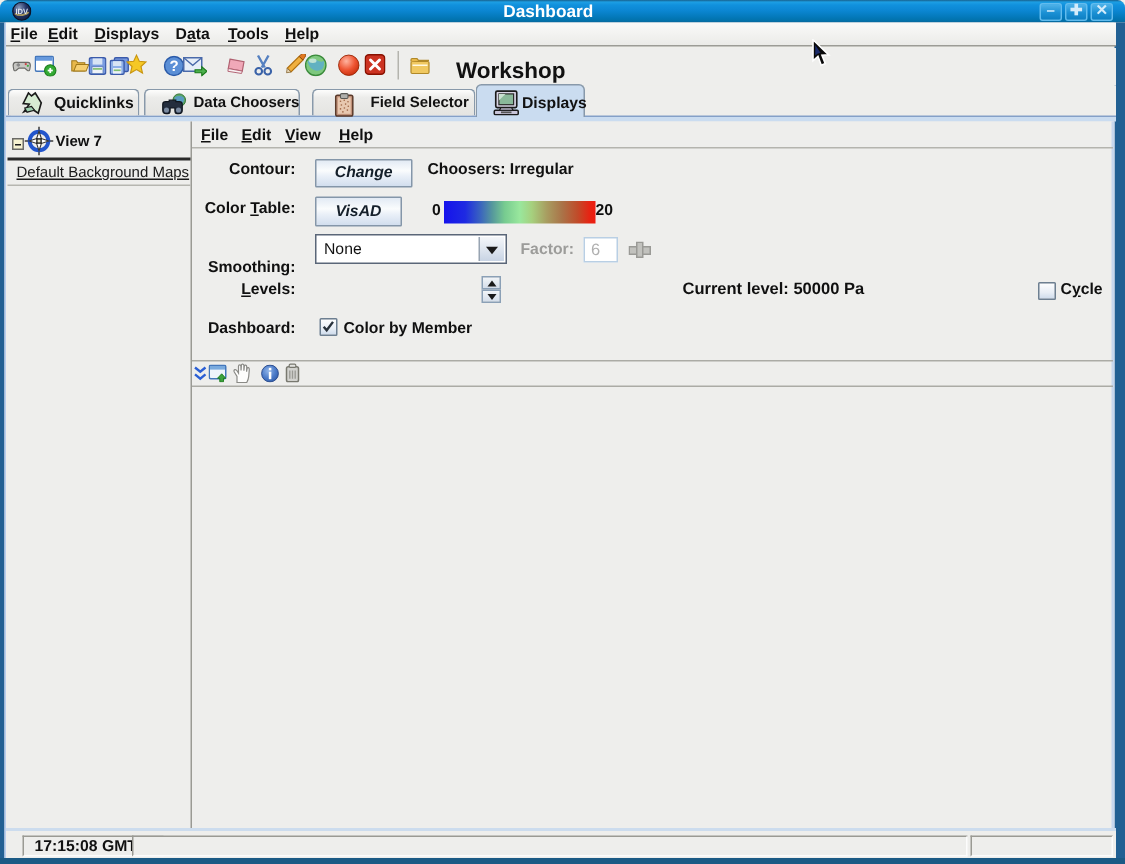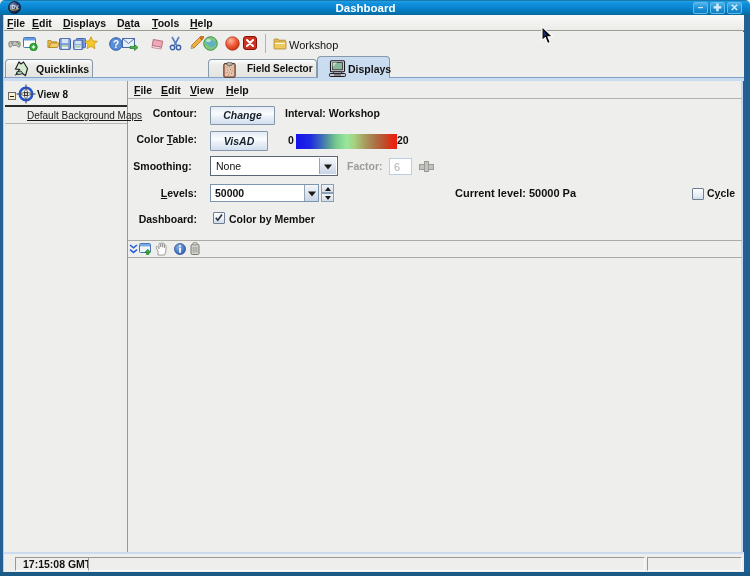--- a/index.html
+++ b/index.html
@@ -17,21 +17,21 @@
 .tbtn { top:2px; width:15px; height:12px; border-radius:2px;
   background:linear-gradient(180deg,#4fb2e8 0%,#1b90d4 55%,#0d7fc2 100%);
   border:1px solid #62bcee; color:#d4ecfb; font-size:10px; font-weight:bold; text-align:center; line-height:10px; }
 
 #menubar { left:4px; top:15px; width:740px; height:16px; background:linear-gradient(180deg,#fafaf9,#ebebe8); border-bottom:1px solid #9c9c96; }
 .mitem { position:absolute; top:2px; font-size:10.5px; font-weight:bold; color:#101010; white-space:nowrap; }
 .mn { text-decoration:underline; }
 
 #toolbar { left:4px; top:32px; width:740px; height:25px; background:#eeeeec; }
 .ticon { position:absolute; top:3px; }
-#wslabel { position:absolute; left:285px; top:7px; font-size:11px; font-weight:normal; color:#111; }
+#wslabel { position:absolute; left:300px; top:7px; font-size:15px; font-weight:bold; color:#111; }
 
 #tabrow { left:4px; top:57px; width:740px; height:21px; background:#eeeeec; }
 .tab { position:absolute; bottom:1px; height:18px; border:1px solid #8899aa; border-bottom:none; border-radius:4px 4px 0 0;
   background:linear-gradient(180deg,#fdfdfc 0%,#ececea 30%,#e4e4e1 100%); font-size:10.5px; font-weight:bold; color:#111; }
 .tab.active { bottom:0; height:22px; background:#cadcf0; z-index:2; }
 .tab .ticn { position:absolute; left:9px; top:2px; }
 .tab .tlbl { position:absolute; top:3px; white-space:nowrap; }
 .tab.active .tlbl { top:6px; }
 #tabline { left:4px; top:78px; width:740px; height:3px; background:#cadcf0; }
 
@@ -192,20 +192,30 @@
 
   <div id="tabrow" class="abs">
     <div style="position:absolute; left:0; top:20px; width:740px; height:1px; background:#84a0c8;"></div>
     <div class="tab" style="left:1px; width:88px;">
       <svg class="ticn" style="left:8px; top:1px;" width="17" height="16" viewBox="0 0 17 16">
         <path d="M5 1 L7 3 L9.5 1 L13.5 7.5 L11.5 14.5 L7 11.5 L2 13.5 L5.5 8.5 L1.5 8 Z" fill="#d6ecd2" stroke="#1a1a1a" stroke-width="1.1"></path>
         <path d="M2.5 11 L7 10 L9 12.5 L4 13.8 Z" fill="#9ccfae" stroke="#1a1a1a" stroke-width="0.8"></path>
       </svg>
       <span class="tlbl" style="left:30px;">Quicklinks</span>
     </div>
+    <div class="tab" style="left:92px; width:104px;">
+      <svg class="ticn" style="left:10px;" width="18" height="15" viewBox="0 0 18 15">
+        <circle cx="12.5" cy="4.8" r="4.2" fill="#5aa86a" stroke="#2a6a2a" stroke-width="0.6"></circle>
+        <path d="M9.5 2.8 Q12.5 1.2 15.5 3 Q16.3 5.5 14 7.5 Q11 8 9.5 5.8 Z" fill="#5a9ad0" opacity="0.85"></path>
+        <path d="M1.5 7.5 Q1.5 5.8 3.5 5.8 L5.8 5.8 L5.8 4.8 L10.2 4.8 L10.2 5.8 L12.5 5.8 Q14.5 5.8 14.5 7.5 L14.5 11.5 Q14.5 13.8 12.2 13.8 L11.2 13.8 Q9.6 13.8 9.6 11.8 L9.6 10 L6.4 10 L6.4 11.8 Q6.4 13.8 4.8 13.8 L3.8 13.8 Q1.5 13.8 1.5 11.5 Z" fill="#242e3e" stroke="#10161f" stroke-width="0.8"></path>
+        <circle cx="4" cy="11.3" r="1.7" fill="#7a8aa0"></circle>
+          <circle cx="12" cy="11.3" r="1.7" fill="#7a8aa0"></circle>
+      </svg>
+      <span class="tlbl" style="left:32px; font-size:10px;">Data Choosers</span>
+    </div>
     <div class="tab" style="left:204px; width:109px;">
       <svg class="ticn" style="left:14px;" width="13" height="16" viewBox="0 0 13 16">
         <rect x="0.8" y="1.5" width="11.4" height="13.8" rx="1.2" fill="#c09078" stroke="#5a3a2a" stroke-width="1"></rect>
         <rect x="2.2" y="2.9" width="8.6" height="11" fill="#e8c8b0"></rect>
         <rect x="4" y="0.4" width="5" height="3.2" rx="0.8" fill="#b0b0ac" stroke="#5a5a56" stroke-width="0.7"></rect>
         <g fill="#a06848">
             <circle cx="4" cy="5.5" r="0.55"></circle>
             <circle cx="6.5" cy="4.8" r="0.55"></circle>
             <circle cx="9" cy="5.8" r="0.55"></circle>
             <circle cx="4.6" cy="8" r="0.55"></circle>
@@ -244,65 +254,59 @@
   <svg class="abs" style="left:16px; top:84px;" width="20" height="20" viewBox="0 0 20 20">
     <line x1="10" y1="0.5" x2="10" y2="19.5" stroke="#3a3a3a" stroke-width="1"></line>
     <line x1="0.5" y1="10" x2="19.5" y2="10" stroke="#3a3a3a" stroke-width="1"></line>
     <circle cx="10" cy="10" r="6.2" fill="none" stroke="#2255cc" stroke-width="2.6"></circle>
     <path d="M10 3.5 L11.6 8.4 L10 10 L8.4 8.4 Z" fill="#fff" stroke="#333" stroke-width="0.7"></path>
     <path d="M10 16.5 L11.6 11.6 L10 10 L8.4 11.6 Z" fill="#fff" stroke="#333" stroke-width="0.7"></path>
     <path d="M3.5 10 L8.4 8.4 L10 10 L8.4 11.6 Z" fill="#fff" stroke="#333" stroke-width="0.7"></path>
     <path d="M16.5 10 L11.6 8.4 L10 10 L11.6 11.6 Z" fill="#fff" stroke="#333" stroke-width="0.7"></path>
     <rect x="8.6" y="8.6" width="2.8" height="2.8" fill="#e8e4c8" stroke="#1a1a1a" stroke-width="0.9"></rect>
   </svg>
-  <div class="abs lbl" style="left:37px; top:89px; font-size:10px;">View 8</div>
+  <div class="abs lbl" style="left:37px; top:89px; font-size:10px;">View 7</div>
   <div id="treesep" class="abs"></div>
   <div class="abs" style="left:5px; top:108px; width:122px; height:16px; border-bottom:1px solid #b6b6b0;">
-    <span class="titem" style="top:2px; left:22px;">Default Background Maps</span>
+    <span class="titem" style="top:2px; left:6px;">Default Background Maps</span>
   </div>
 
   <div id="menubar2" class="abs">
     <span class="mitem" style="left:6px; top:3px;"><span class="mn">F</span>ile</span>
     <span class="mitem" style="left:33px; top:3px;"><span class="mn">E</span>dit</span>
     <span class="mitem" style="left:62px; top:3px;"><span class="mn">V</span>iew</span>
     <span class="mitem" style="left:98px; top:3px;"><span class="mn">H</span>elp</span>
   </div>
 
   <div class="abs lbl rlbl" style="left:128px; top:107px; width:69px;">Contour:</div>
   <div class="abs btn" style="left:210px; top:106px; width:65px; height:19px; line-height:17px;">Change</div>
-  <div class="abs lbl" style="left:285px; top:107px;">Interval: Workshop</div>
+  <div class="abs lbl" style="left:285px; top:107px;">Choosers: Irregular</div>
 
   <div class="abs lbl rlbl" style="left:128px; top:133px; width:69px;">Color <span class="mn">T</span>able:</div>
   <div class="abs btn" style="left:210px; top:131px; width:58px; height:20px; line-height:18px;">VisAD</div>
   <div class="abs lbl" style="left:288px; top:134px;">0</div>
   <div class="abs" style="left:296px; top:134px; width:101px; height:15px;
     background:linear-gradient(90deg,#1512ec 0%,#1e2ae2 14%,#3a64bf 24%,#56999c 32%,#77cb90 40%,#99e79d 50%,#a6d07e 58%,#a89c60 68%,#aa7348 78%,#c04c2a 88%,#e62413 96%,#ee1c10 100%);"></div>
   <div class="abs lbl" style="left:397px; top:134px;">20</div>
 
-  <div class="abs lbl rlbl" style="left:128px; top:160px; width:69px;text-align:center;">Smoothing:</div>
+  <div class="abs lbl rlbl" style="left:128px; top:172px; width:69px;">Smoothing:</div>
   <div class="abs" id="combo-none">
     <span class="ctext">None</span>
     <span class="cbtn">
         <span class="darr"></span>
       </span>
   </div>
   <div class="abs lbl" style="left:347px; top:160px; color:#9c9c9a;">Factor:</div>
   <div class="abs" id="factor-field">6</div>
   <svg class="abs" style="left:419px; top:161px;" width="15" height="11" viewBox="0 0 15 11">
     <rect x="0.5" y="3.5" width="14" height="5" fill="#c2c2be" stroke="#9a9a96"></rect>
     <rect x="5.5" y="0.5" width="4" height="10" fill="#c2c2be" stroke="#9a9a96"></rect>
   </svg>
 
   <div class="abs lbl rlbl" style="left:128px; top:187px; width:69px;"><span class="mn">L</span>evels:</div>
-  <div class="abs" id="combo-lvl">
-    <span class="ctext">50000</span>
-    <span class="cbtn">
-        <span class="darr"></span>
-      </span>
-  </div>
   <div class="abs spbtn" style="top:184px;">
       <span style="position:absolute; left:2.5px; top:2px; width:0; height:0; border-left:3px solid transparent; border-right:3px solid transparent; border-bottom:4px solid #1a1a1a;"></span>
     </div>
   <div class="abs spbtn" style="top:193px;">
       <span style="position:absolute; left:2.5px; top:2px; width:0; height:0; border-left:3px solid transparent; border-right:3px solid transparent; border-top:4px solid #1a1a1a;"></span>
     </div>
   <div class="abs lbl" style="left:455px; top:187px; font-size:11px;">Current level: 50000 Pa</div>
   <div class="abs chk" style="left:692px; top:188px;"></div>
   <div class="abs lbl" style="left:707px; top:187px;">C<span class="mn">y</span>cle</div>
 

